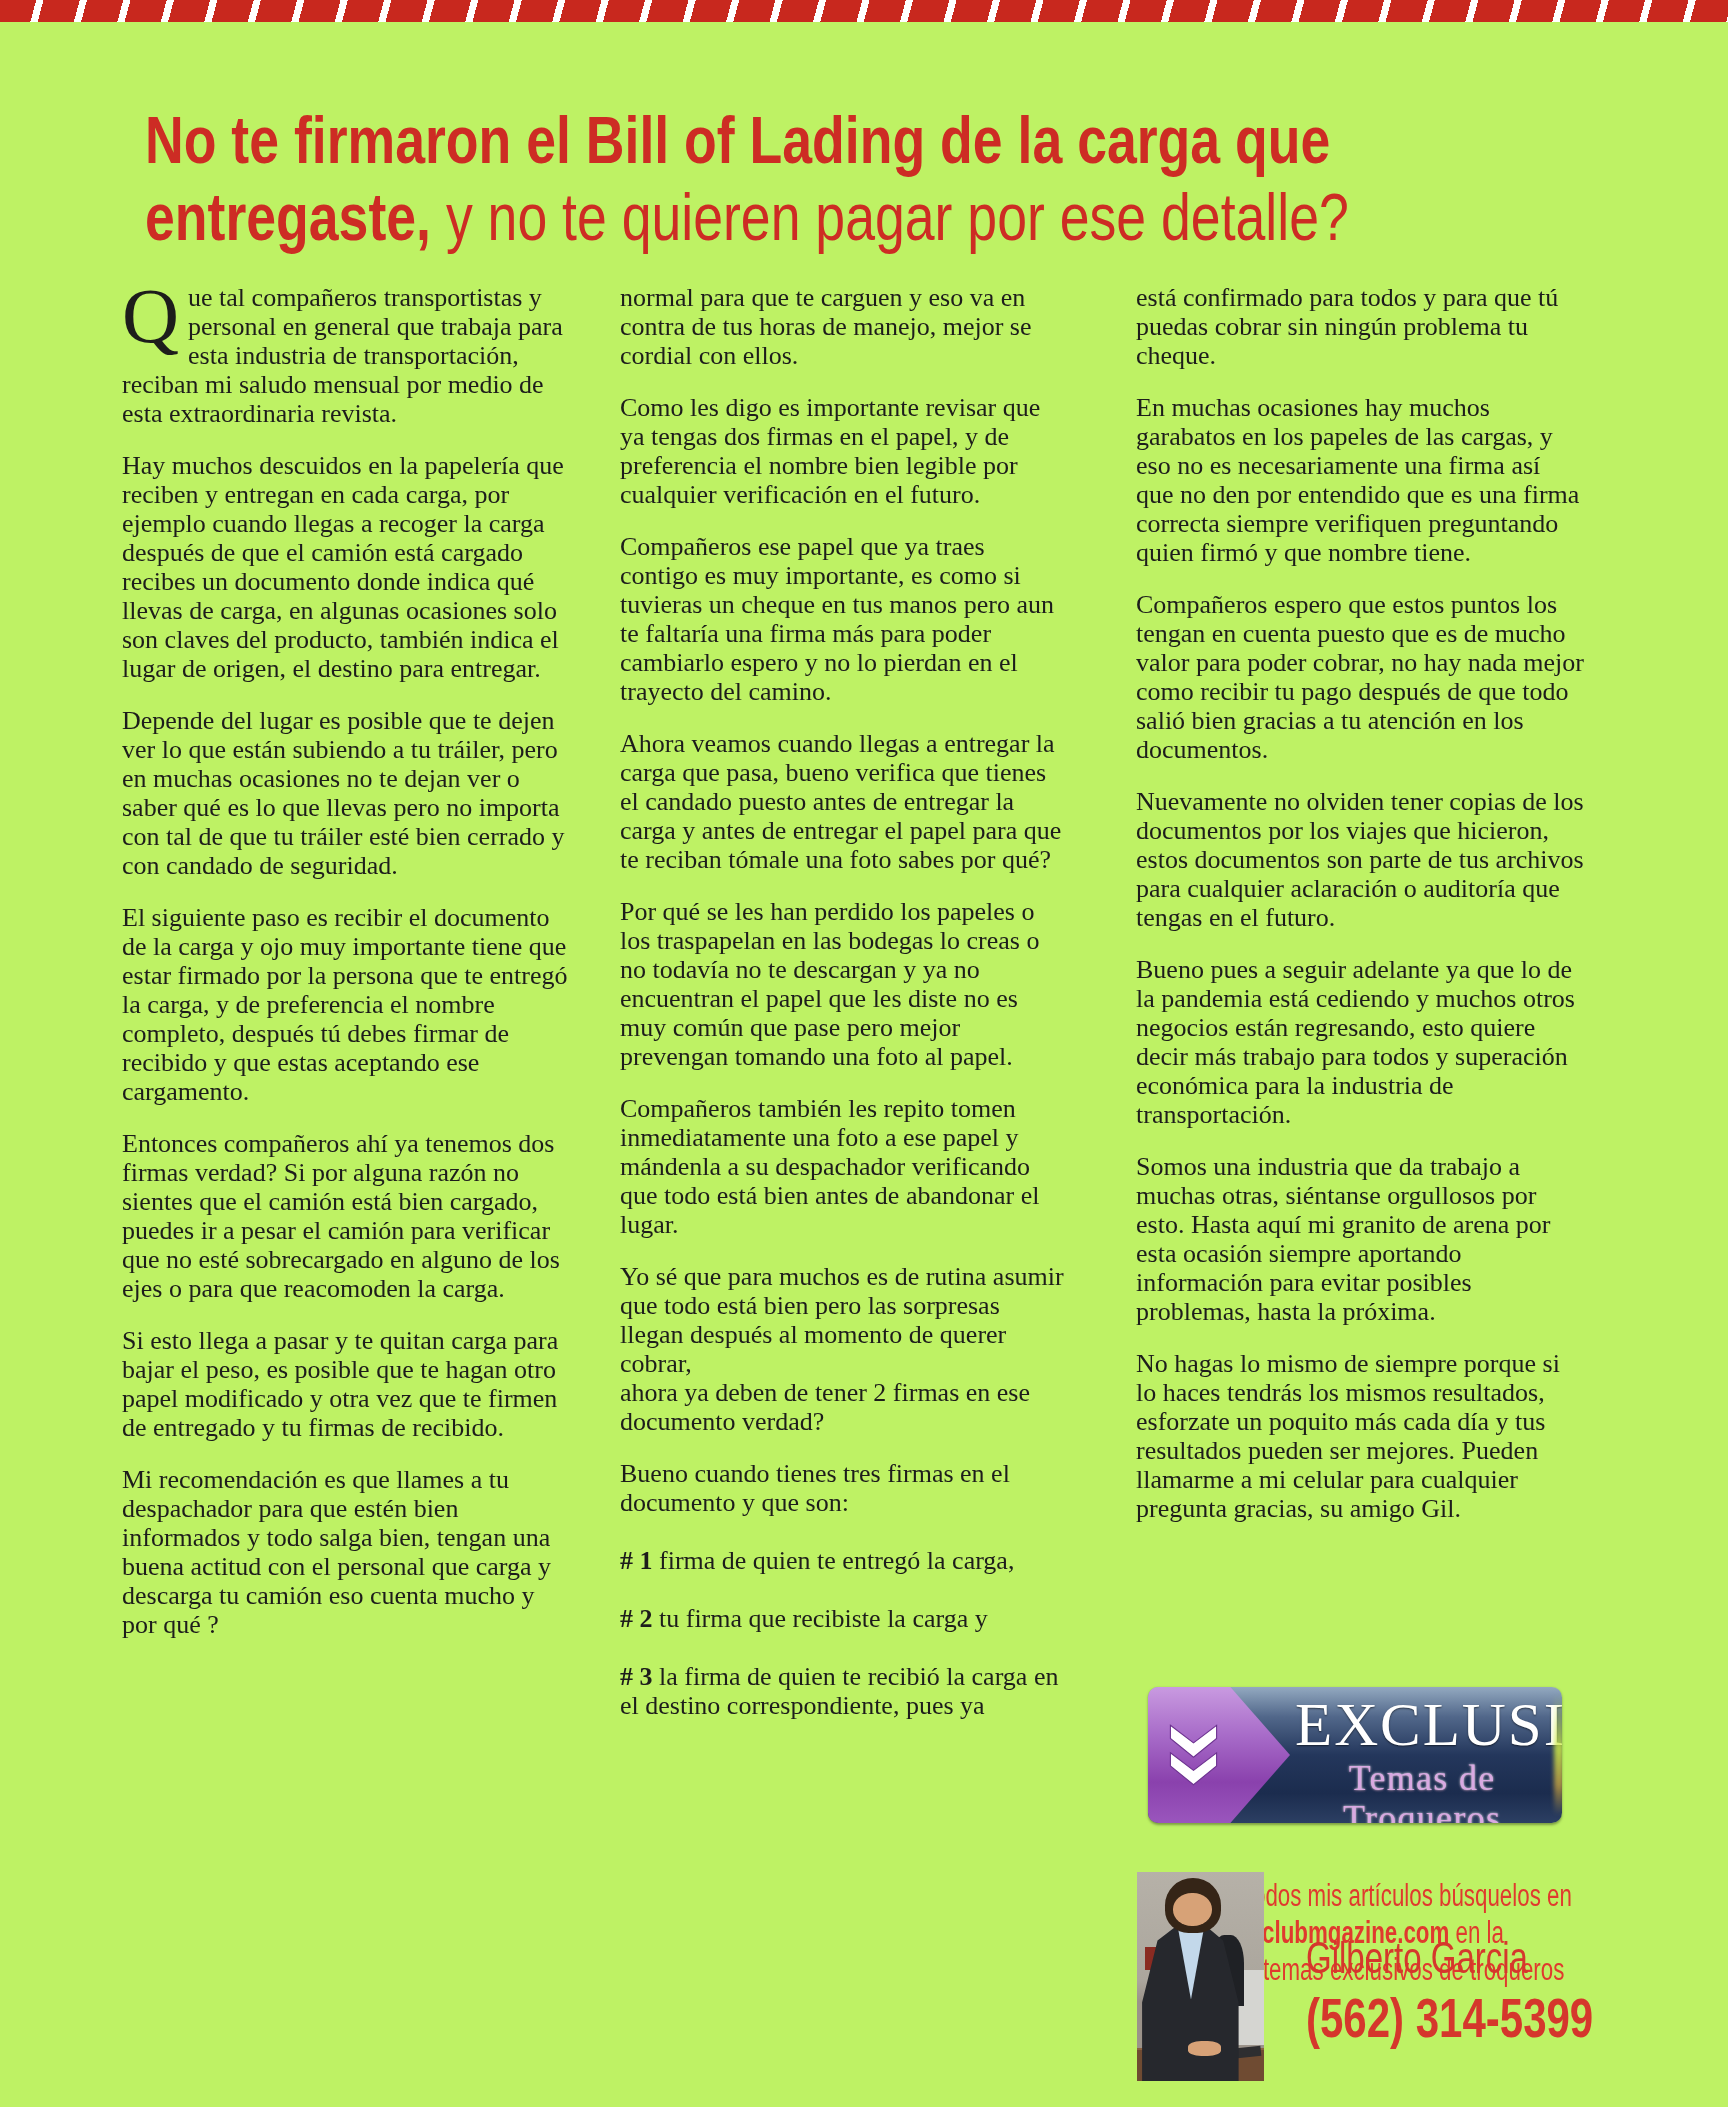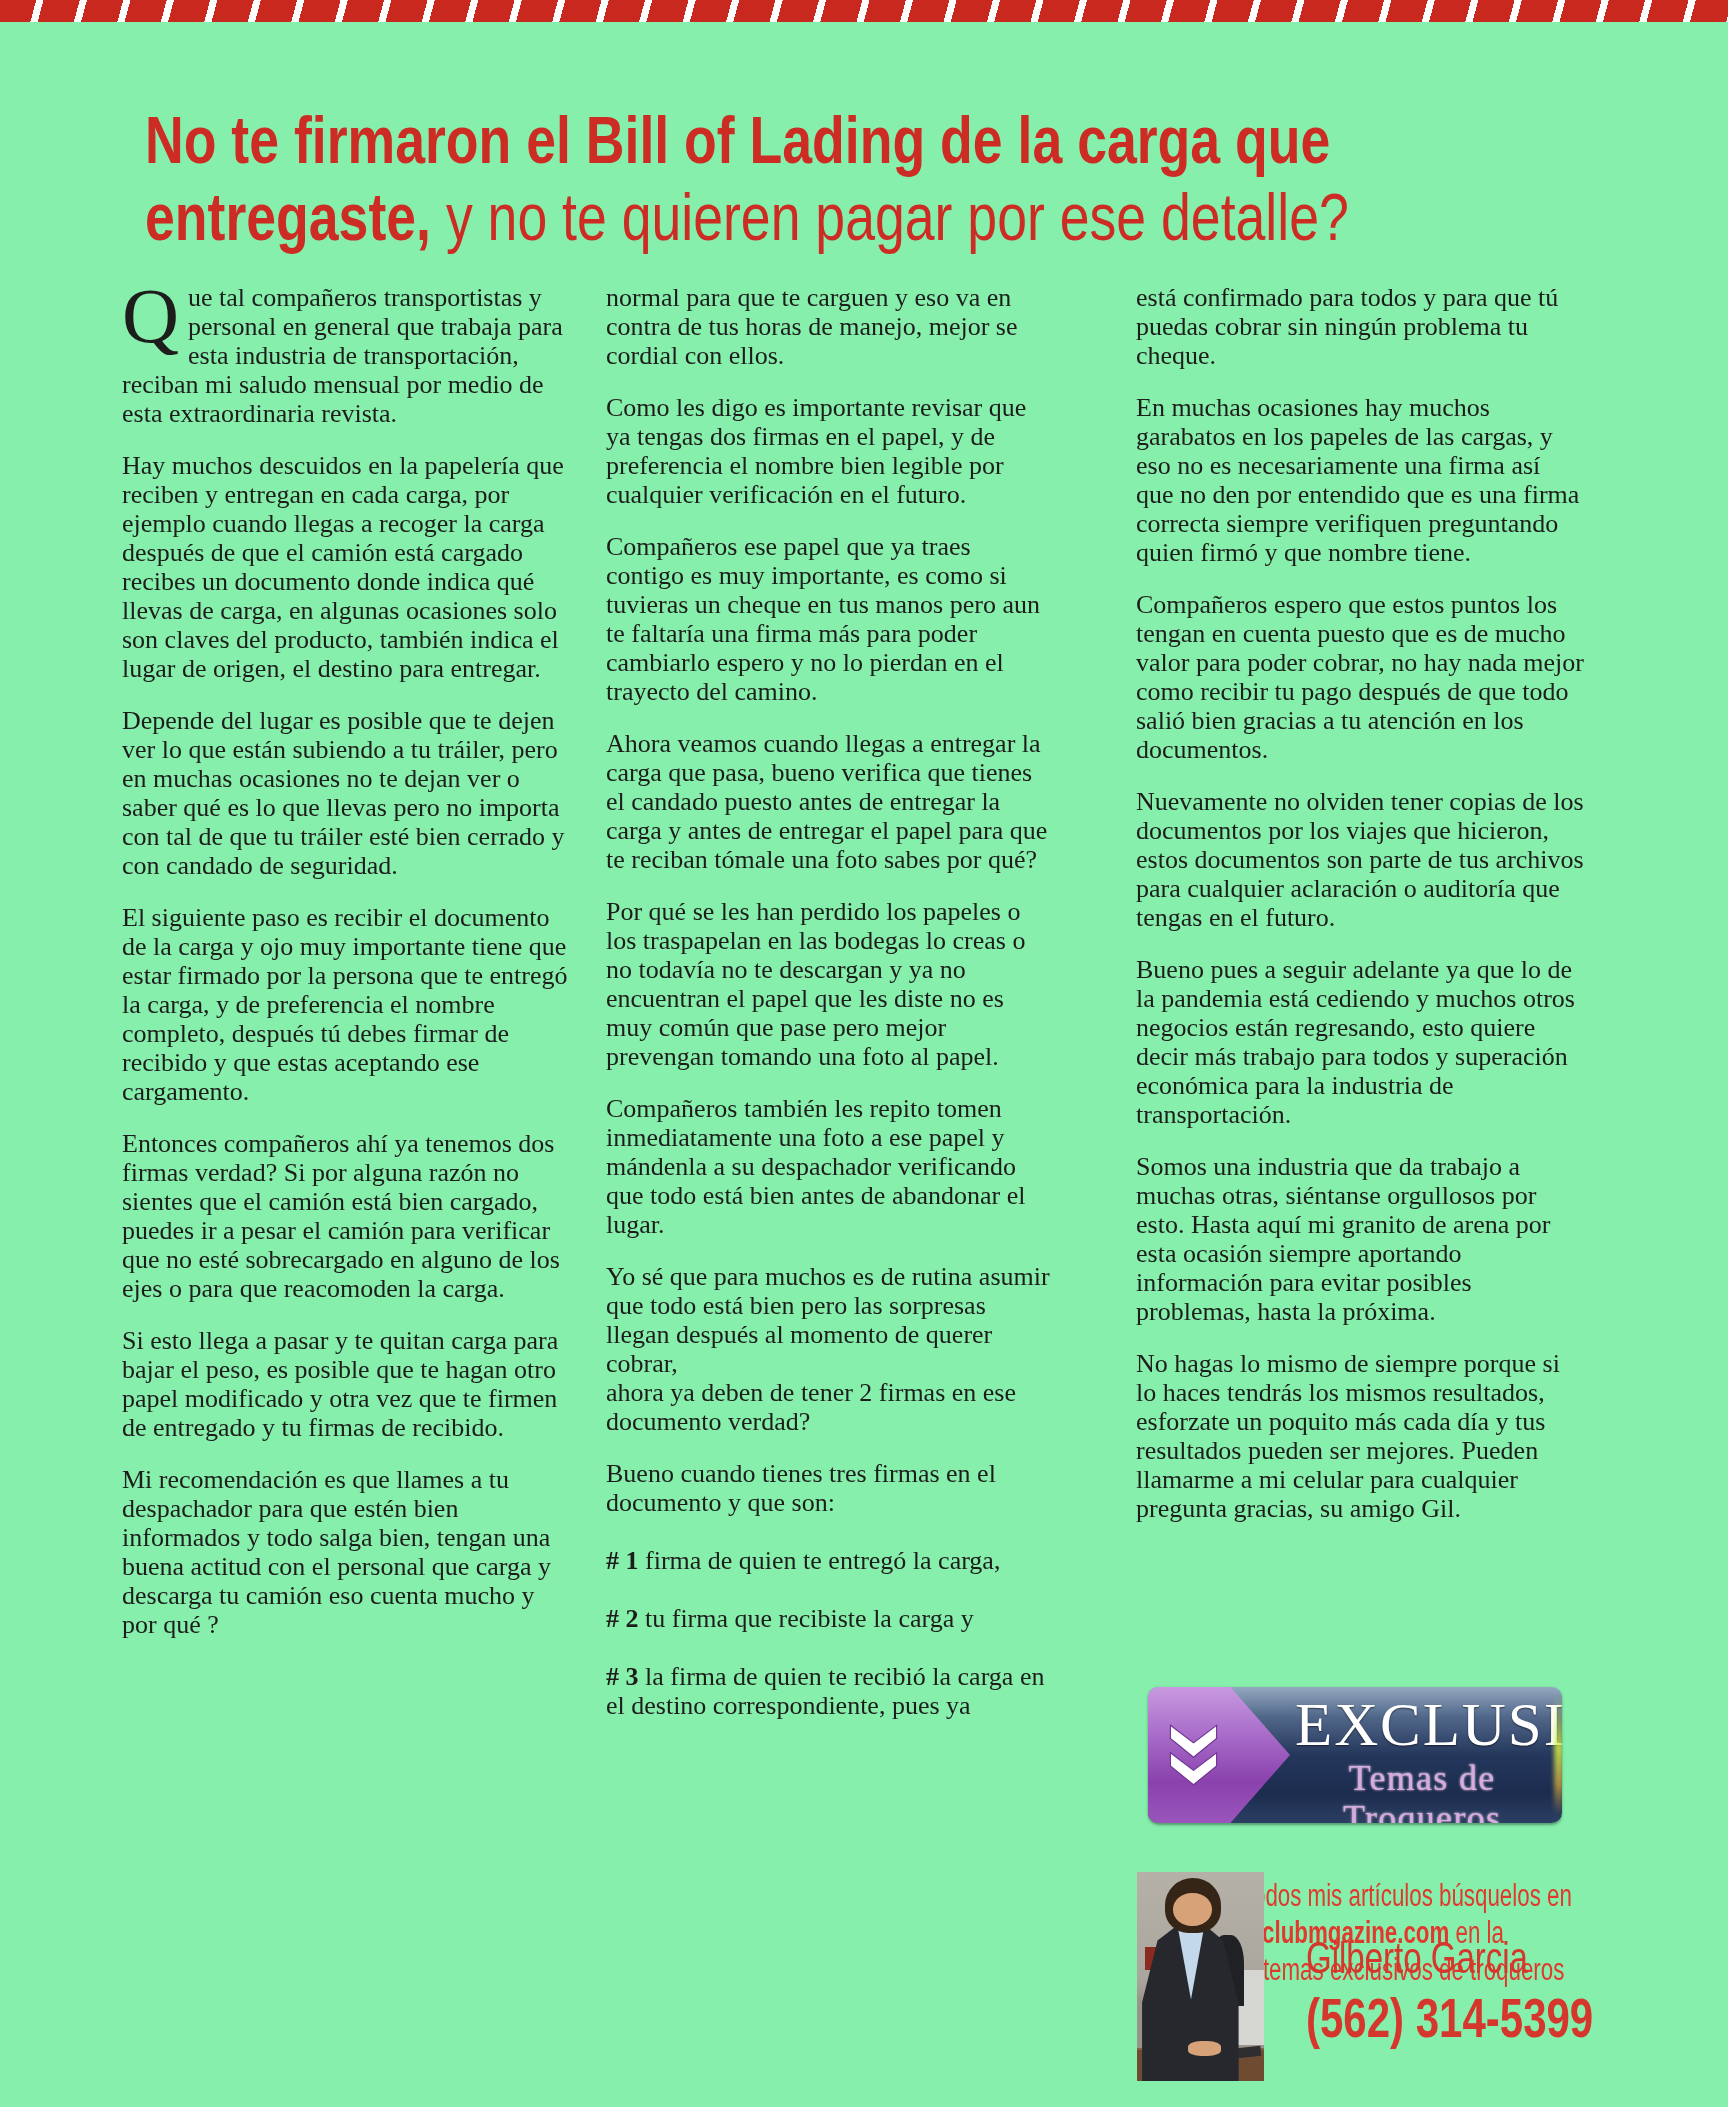--- a/index.html
+++ b/index.html
@@ -1,20 +1,20 @@
 <!DOCTYPE html>
 <html style="font-size:10.2px"><head>
 <meta charset="utf-8">
 <style>
   html,body{margin:0;padding:0;background:#ffffff;}
   #page{
     position:relative;
     width:1728px;
     height:2108px;
-    background:#86efac;
+    background:#bef264;
     overflow:hidden;
     font-family:"Liberation Serif", serif;
     color:#1d1d1b;
   }
 
   
   .top-stripe{
     position:absolute;
     left:0; top:0;
     width:1728px; height:22px;
@@ -41,21 +41,21 @@
   
   .col{
     position:absolute;
     top:283px;
     width:448px;
     font-size:26px;
     line-height:29px;
     text-align:left;
   }
   .col-1{left:122px;}
-  .col-2{left:606px;}
+  .col-2{left:620px;}
   .col-3{left:1136px;}
   .para{margin:0 0 23px 0; white-space:pre-line;}
   .dropcap{
     float:left;
     font-size:79px;
     line-height:58px;
     padding:3.8px 9px 0 0;
     font-family:"Liberation Serif", serif;
   }
   .sig-num{font-weight:bold;}

